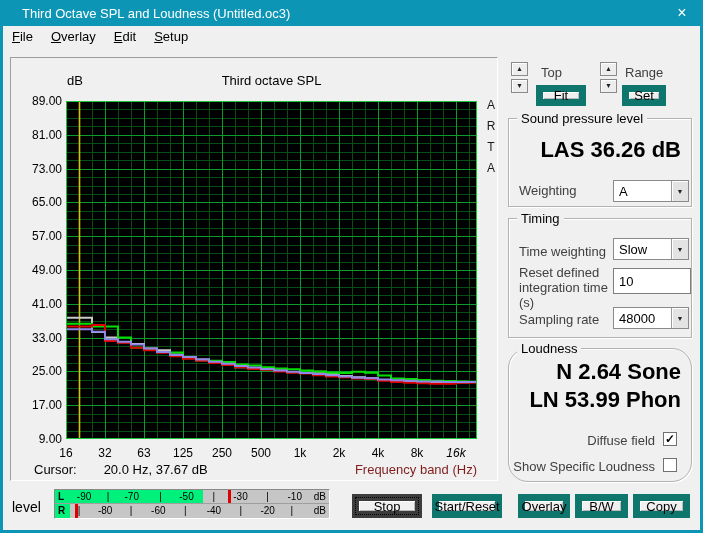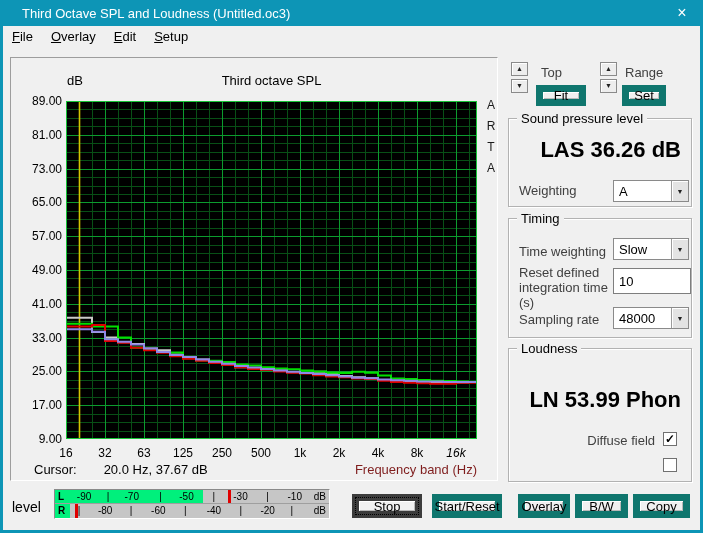--- a/index.html
+++ b/index.html
@@ -246,25 +246,27 @@
       </div>
       <div class="panel-label" style="left:10px; top:46px; width:96px; line-height:15px;">Reset defined integration time (s)</div>
       <input class="textbox" style="left: 104px; top: 49px; width: 78px; height: 26px;" value="10">
       <div class="panel-label" style="left:10px; top:93px;">Sampling rate</div>
       <div class="dd" style="left:104px; top:88px; width:76px;">
         <span class="dd-text">48000</span>
         <span class="dd-btn">▼</span>
       </div>
     </div>
 
-    <div class="groupbox" style="left:505px; top:322px; width:184px; height:134px;">
+    <div class="groupbox" style="left:505px; top:322px; width:184px; height:134px;border-radius:20px;">
       <div class="gb-title">Loudness</div>
+      <div class="big-value" style="top:10px;">N 2.64 Sone</div>
       <div class="big-value" style="top:38px;">LN 53.99 Phon</div>
       <div class="panel-label" style="right:36px; top:84px;">Diffuse field</div>
       <div class="cb" style="right:14px; top:83px;" id="cb-diffuse">✓</div>
+      <div class="panel-label" style="right:36px; top:110px;">Show Specific Loudness</div>
       <div class="cb" style="right:14px; top:109px;" id="cb-specific"></div>
     </div>
 
     <div class="dbfs-label">level</div>
     <div class="meter" id="level-meter">
         <div class="meter-row">
           <div class="meter-fill" style="width: 54%; background: rgb(0, 240, 124);"></div>
           <div class="meter-peak" style="left: 63%; background: rgb(224, 0, 0);"></div>
           <div class="meter-ch">L</div>
           <div class="meter-lab" style="left: 10.6%;">-90</div>

